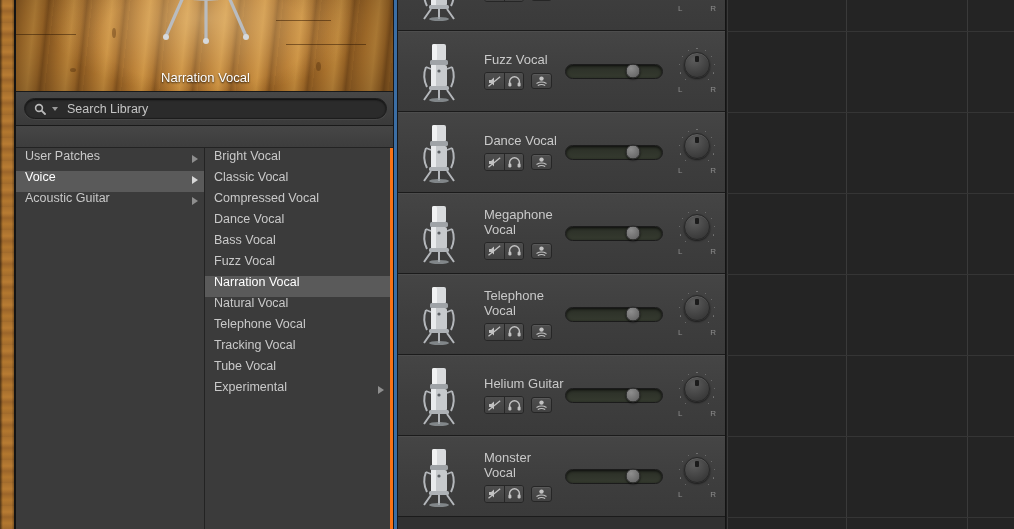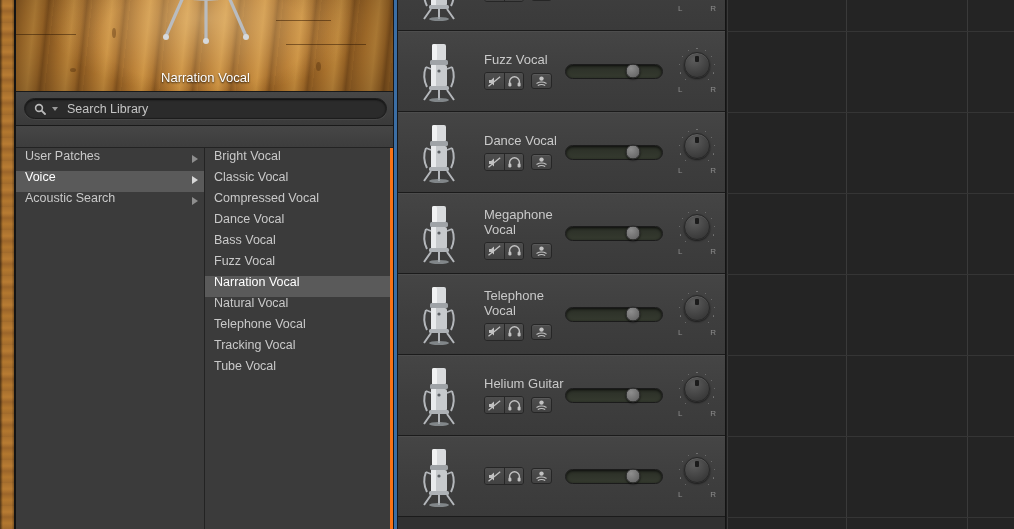--- a/index.html
+++ b/index.html
@@ -285,21 +285,21 @@
       <div class="col col-1">
           <div class="row">
             <span class="lbl">User Patches</span>
             <span class="arrow"></span>
           </div>
           <div class="row selected">
             <span class="lbl">Voice</span>
             <span class="arrow"></span>
           </div>
           <div class="row">
-            <span class="lbl">Acoustic Search</span>
+            <span class="lbl">Acoustic Guitar</span>
             <span class="arrow"></span>
           </div>
         </div>
       <div class="col col-2">
           <div class="row">
             <span class="lbl">Bright Vocal</span>
           </div>
           <div class="row">
             <span class="lbl">Classic Vocal</span>
           </div>
@@ -322,20 +322,24 @@
             <span class="lbl">Natural Vocal</span>
           </div>
           <div class="row">
             <span class="lbl">Telephone Vocal</span>
           </div>
           <div class="row">
             <span class="lbl">Tracking Vocal</span>
           </div>
           <div class="row">
             <span class="lbl">Tube Vocal</span>
+          </div>
+          <div class="row">
+            <span class="lbl">Experimental</span>
+            <span class="arrow"></span>
           </div>
         </div>
     </div>
   </div>
 
   <div class="blue-bar"></div>
 
   <div class="strips">
       <div class="strip" style="margin-top: -50px;">
         <div class="strip-body">
@@ -771,20 +775,21 @@
   <circle cx="23" cy="31" r="1.6" fill="#5c6064"></circle>
   <path d="M10 27 Q6 37 11 47" stroke="#b4b7bb" stroke-width="2" fill="none"></path>
   <path d="M36 27 Q40 37 35 47" stroke="#b4b7bb" stroke-width="2" fill="none"></path>
   <path d="M10 27 L15 29 M36 27 L31 29" stroke="#b4b7bb" stroke-width="1.6"></path>
   <rect x="13" y="46" width="20" height="4" rx="1.5" fill="#aeb2b6"></rect>
   <path d="M15 50 L8 60 M31 50 L38 60 M23 50 L23 60" stroke="#b4b7bb" stroke-width="2" fill="none"></path>
   <ellipse cx="23" cy="60" rx="10" ry="2" fill="#9aa0a4" opacity=".75"></ellipse>
 </svg>
           </div>
           <div class="strip-mid">
+            <div class="strip-name">Monster Vocal</div>
             <div class="btn-row">
               <span class="seg">
                 <span class="sbtn">
 <svg width="13" height="11" viewBox="0 0 13 11">
   <path d="M1 4 H3.2 L6 1.5 V9.5 L3.2 7 H1 Z" fill="#c2c2c2"></path>
   <line x1="0.5" y1="10.2" x2="12.2" y2="0.8" stroke="#c2c2c2" stroke-width="1.3"></line>
 </svg>
                 </span>
                 <span class="sbtn">
 <svg width="13" height="11" viewBox="0 0 13 11">

